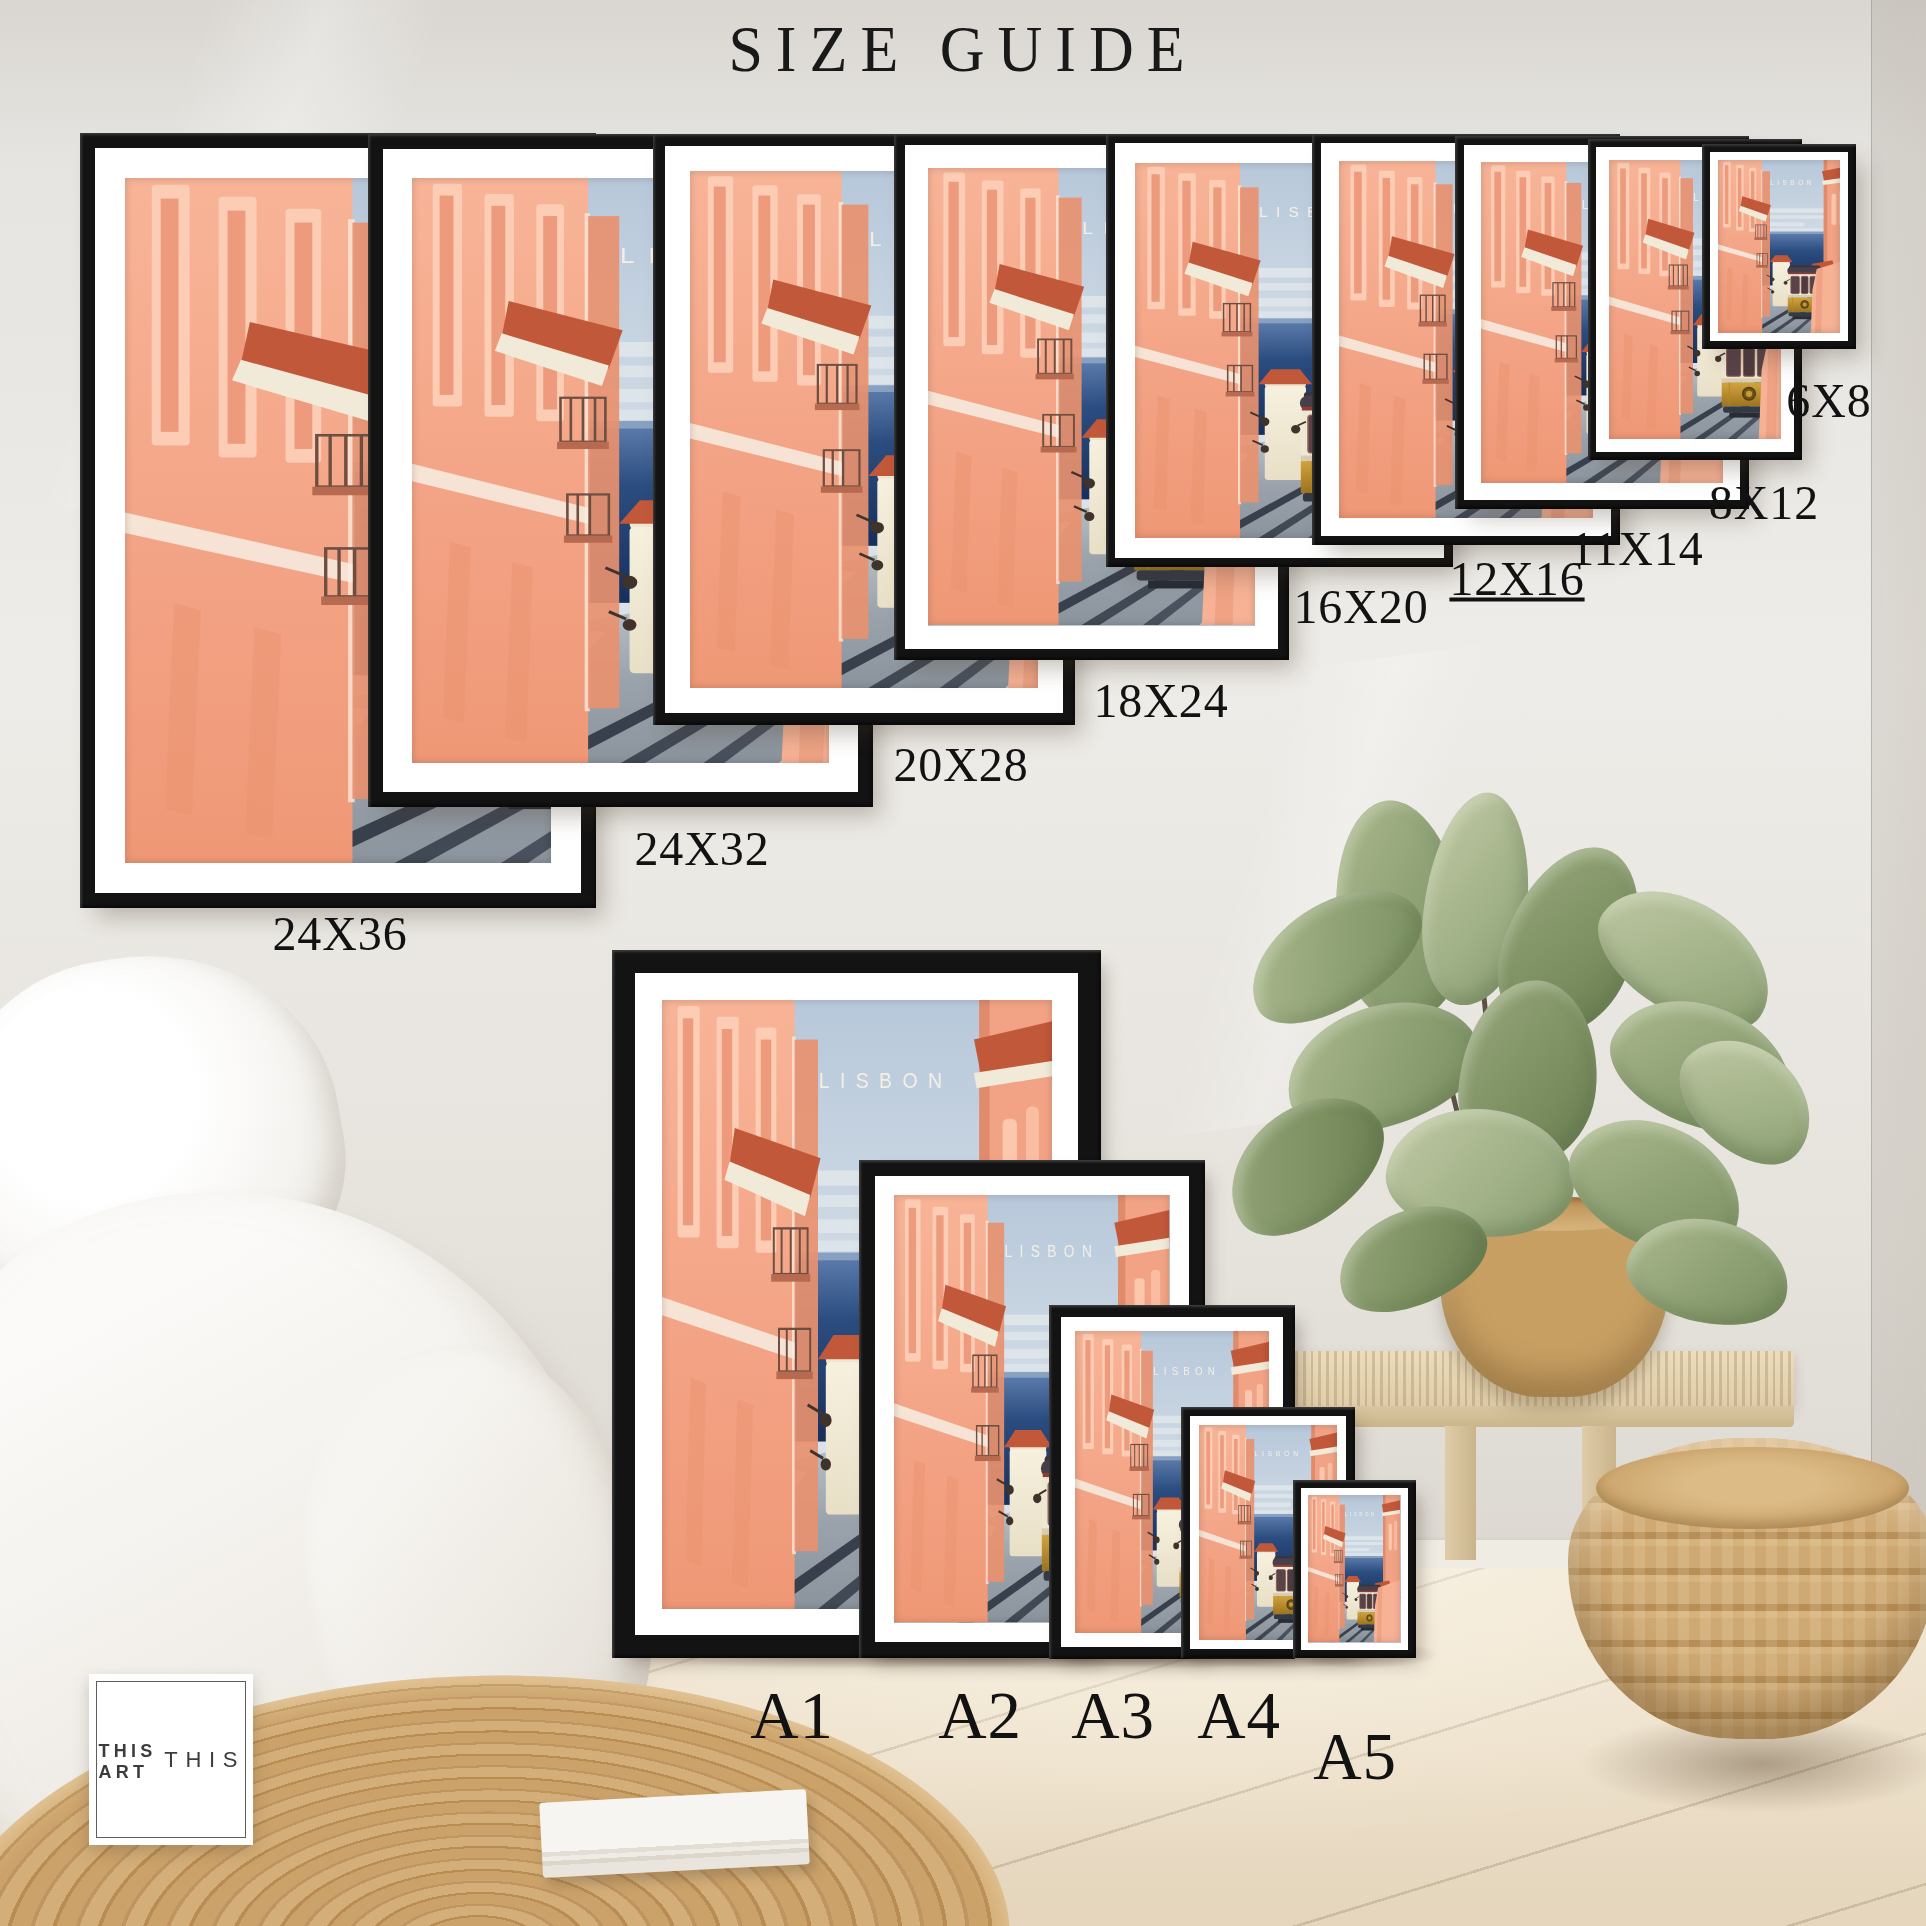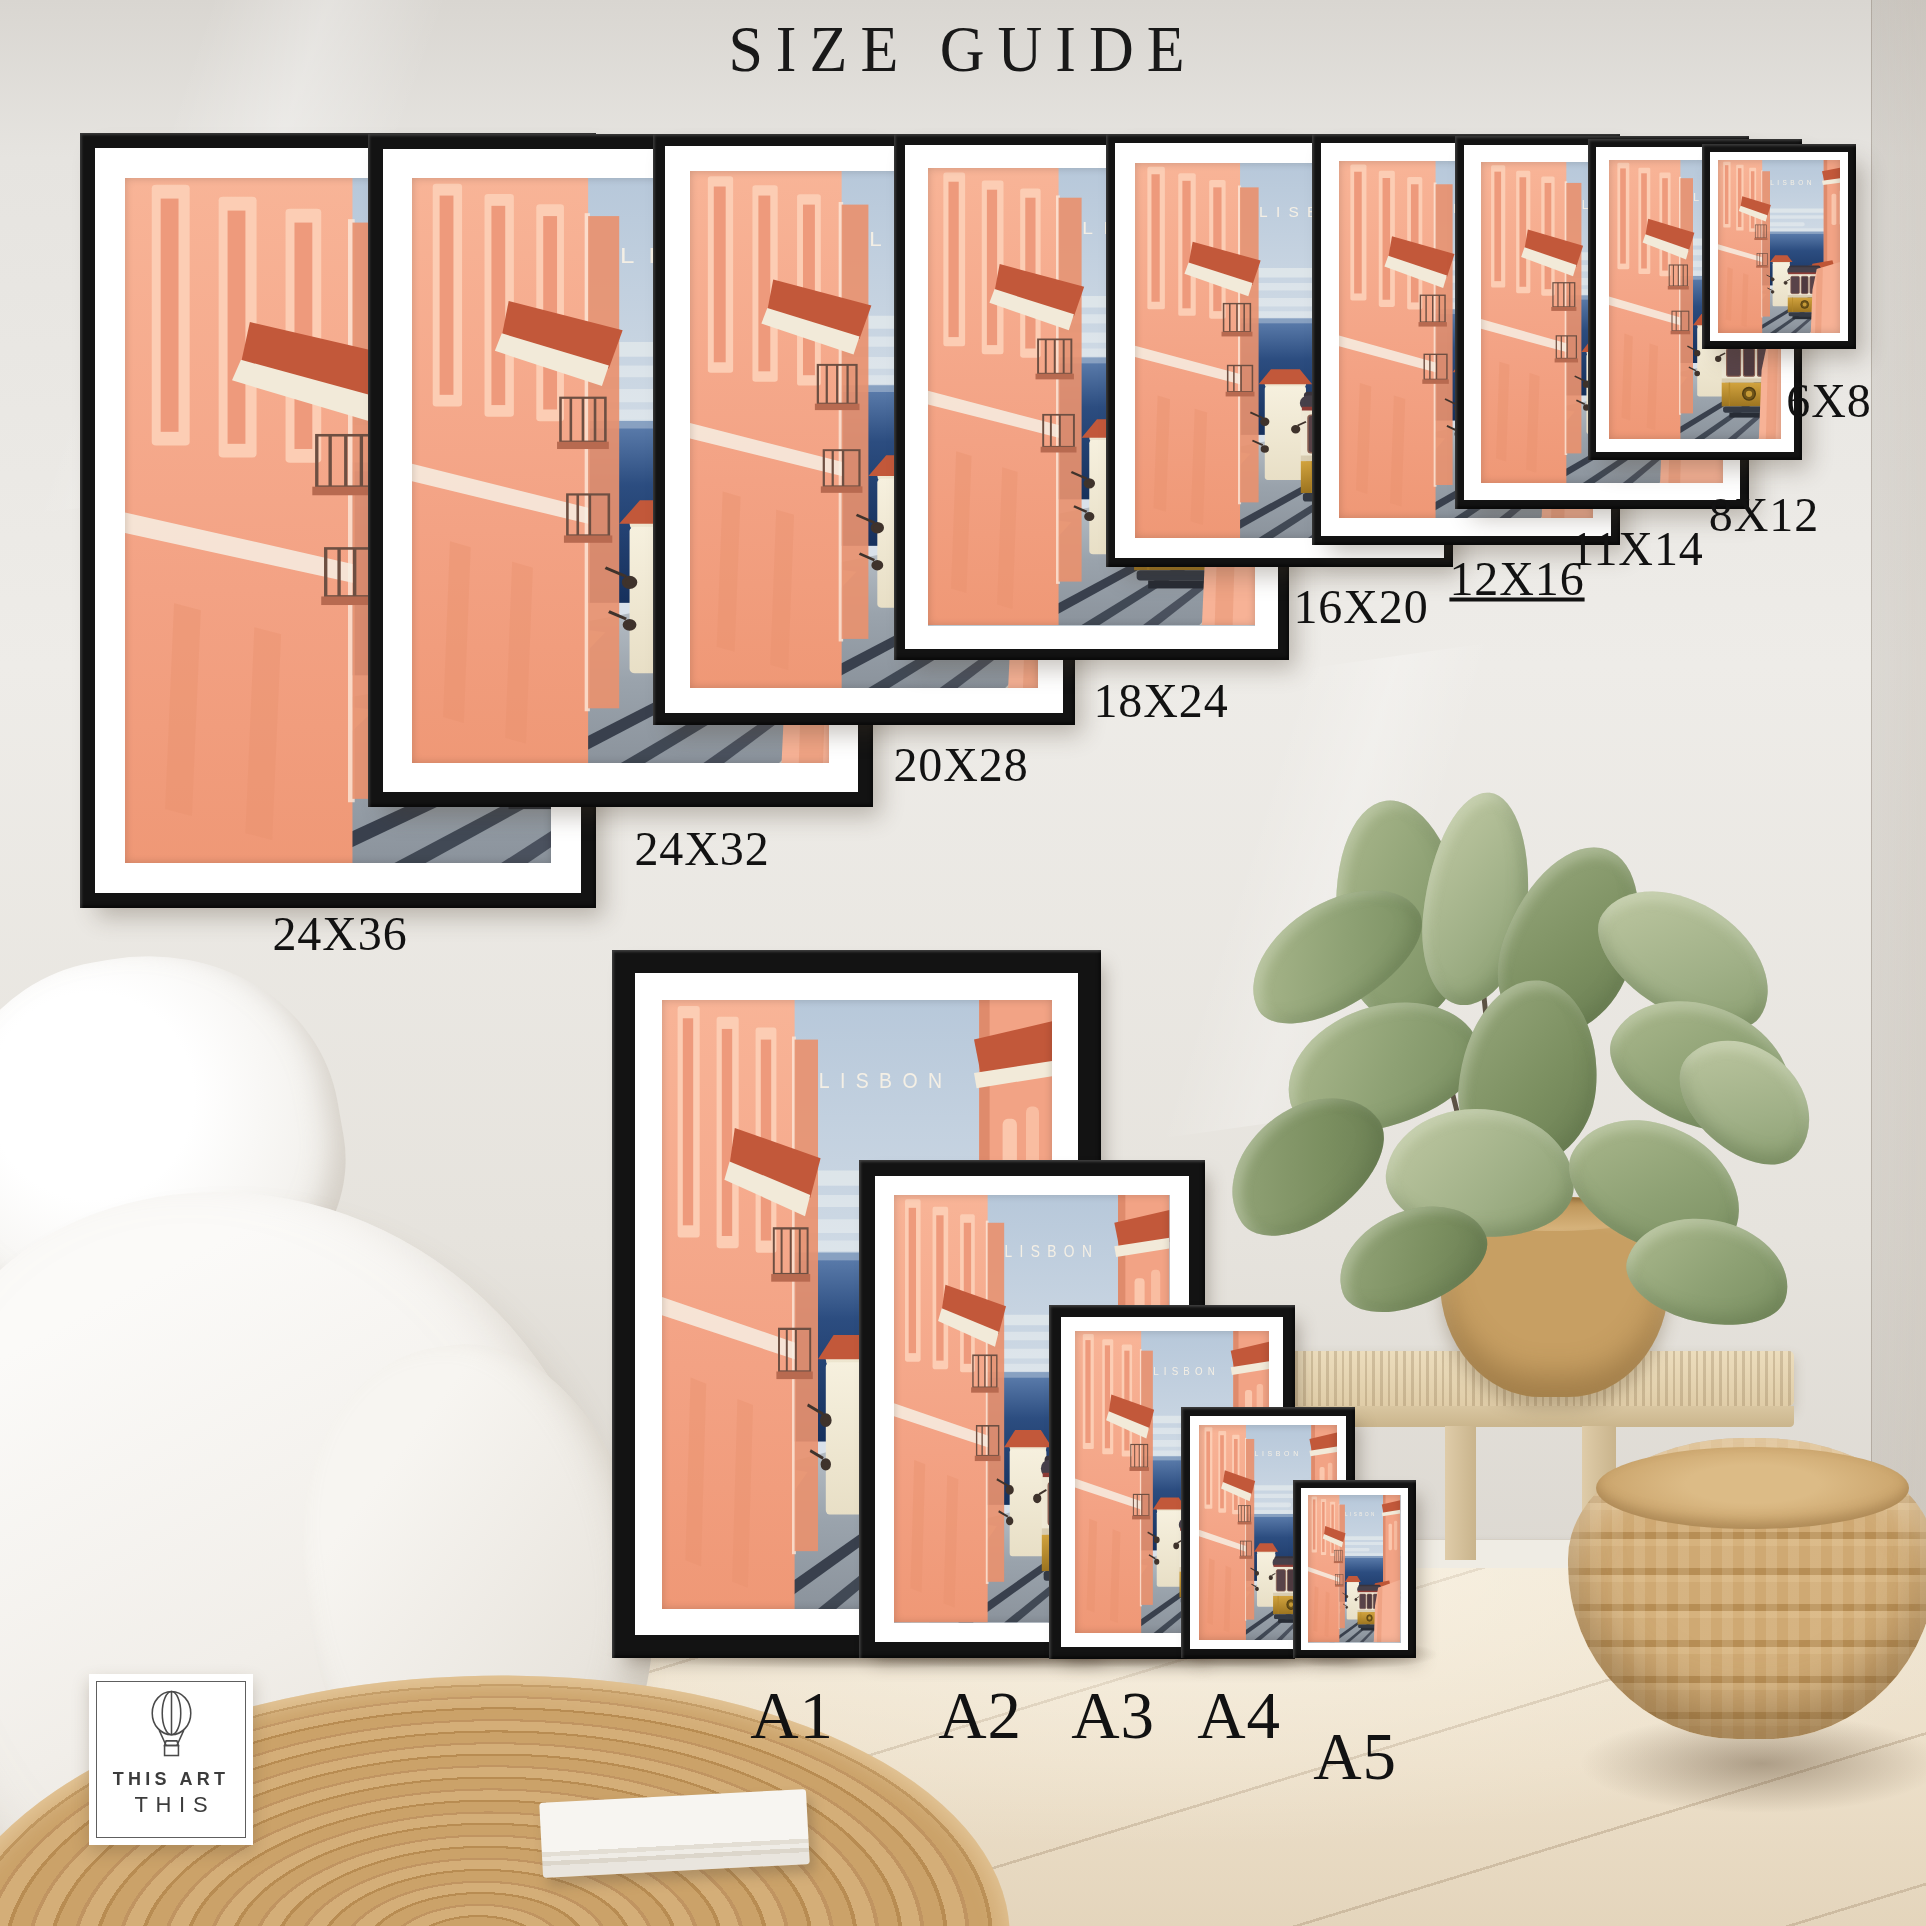--- a/index.html
+++ b/index.html
@@ -104,21 +104,21 @@
   .fshadow{position:absolute;z-index:40;background:radial-gradient(ellipse,rgba(70,55,38,.42),transparent 70%);}
 
   .size-label{position:absolute;transform:translate(-50%,-50%);color:#121212;z-index:39;
     font-size:48px;letter-spacing:0.9px;white-space:nowrap;text-align:center;}
   .a-label{font-size:67px;z-index:46;}
 
   
   .logo{left:89px;top:1674px;width:164px;height:171px;z-index:50;background:#ffffff;
     box-shadow:0 6.8px 15.4px rgba(80,65,45,.25);}
   .logo-inner{position:absolute;inset:6.8px;border:1.7px solid #5e5e5e;
-    display:flex;flex-direction:column;align-items:center;justify-content:flex-start;}
+    display:flex;flex-direction:row;align-items:center;justify-content:flex-start;}
   .logo-balloon{margin-top:8.6px;}
   .logo-t1{font-family:"Liberation Sans","DejaVu Sans",sans-serif;font-weight:700;color:#3c3c3c;
     font-size:18px;letter-spacing:4.3px;margin-top:5.1px;}
   .logo-t2{font-family:"Liberation Sans","DejaVu Sans",sans-serif;font-weight:400;color:#3c3c3c;
     font-size:22px;letter-spacing:7.7px;margin-top:1.7px;margin-left:7.7px;}
 </style>
 </head>
 <body>
 
 <svg aria-hidden="true" style="position:absolute;width:0;height:0">
@@ -359,21 +359,21 @@
       <div class="size-label" style="left: 1637px; top: 548px;">11X14</div>
       <div class="pframe" style="left: 1588px; top: 139px; width: 214px; height: 321px; z-index: 37; padding: 7.7px; box-sizing: border-box;">
         <div class="mat" style="padding: 13px;">
           <div class="artwin">
             <svg viewBox="0 0 300 400" preserveAspectRatio="none" style="height: 280px; width: 210px;">
               <use href="#poster-art"></use>
             </svg>
           </div>
         </div>
       </div>
-      <div class="size-label" style="left: 1764px; top: 514px;">8X12</div>
+      <div class="size-label" style="left: 1764px; top: 502px;">8X12</div>
       <div class="pframe" style="left: 1702px; top: 144px; width: 154px; height: 205px; z-index: 38; padding: 7.7px; box-sizing: border-box;">
         <div class="mat" style="padding: 8.6px;">
           <div class="artwin">
             <svg viewBox="0 0 300 400" preserveAspectRatio="none" style="height: 173px; width: 130px;">
               <use href="#poster-art"></use>
             </svg>
           </div>
         </div>
       </div>
       <div class="size-label" style="left: 1829px; top: 400px;">6X8</div>

